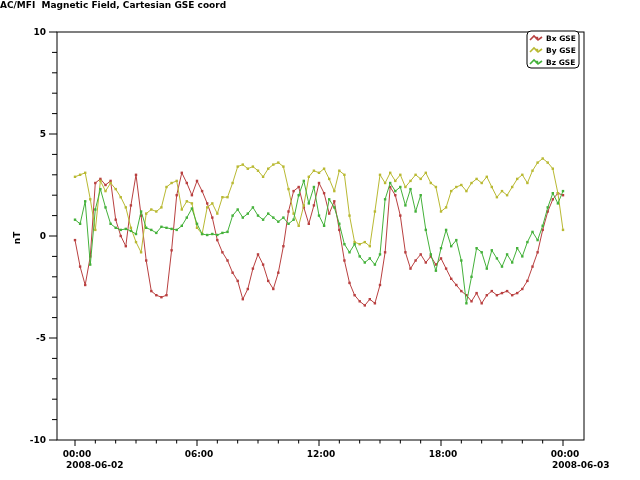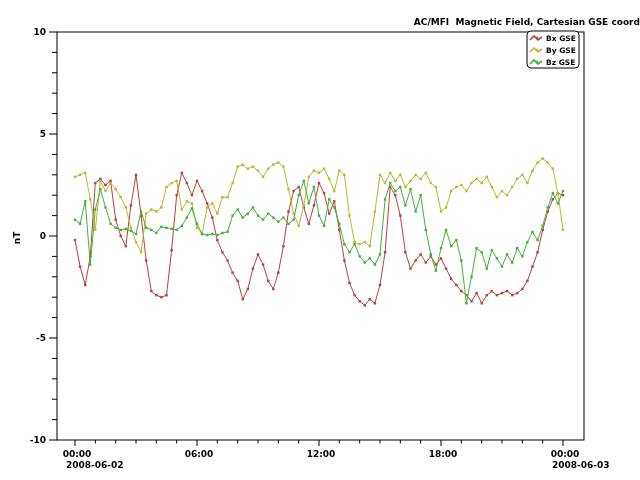--- a/index.html
+++ b/index.html
@@ -5,23 +5,23 @@
   html,body{margin:0;padding:0;background:#ffffff;}
   .figure{
     position:relative;
     width:640px;height:480px;
     background:#ffffff;
     font-family:"DejaVu Sans", sans-serif;
     overflow:hidden;
   }
   .plot-title{
     position:absolute;
-    top:17px;left:0;
+    top:0;left:0;
     width:640px;
-    text-align:right;
+    text-align:left;
     font-size:9px;
     font-weight:bold;
     color:#000;
     white-space:pre;
   }
   svg text{
     font-family:"DejaVu Sans", sans-serif;
     fill:#000;
   }
 </style>

